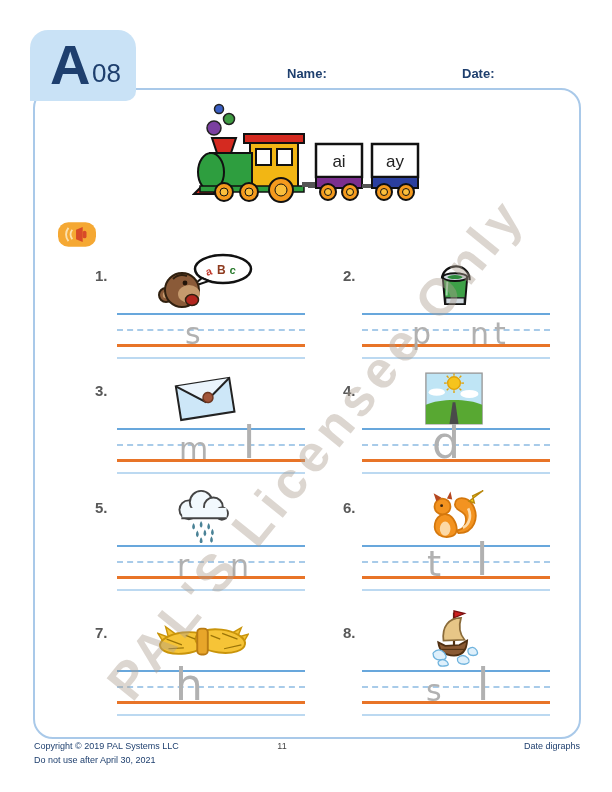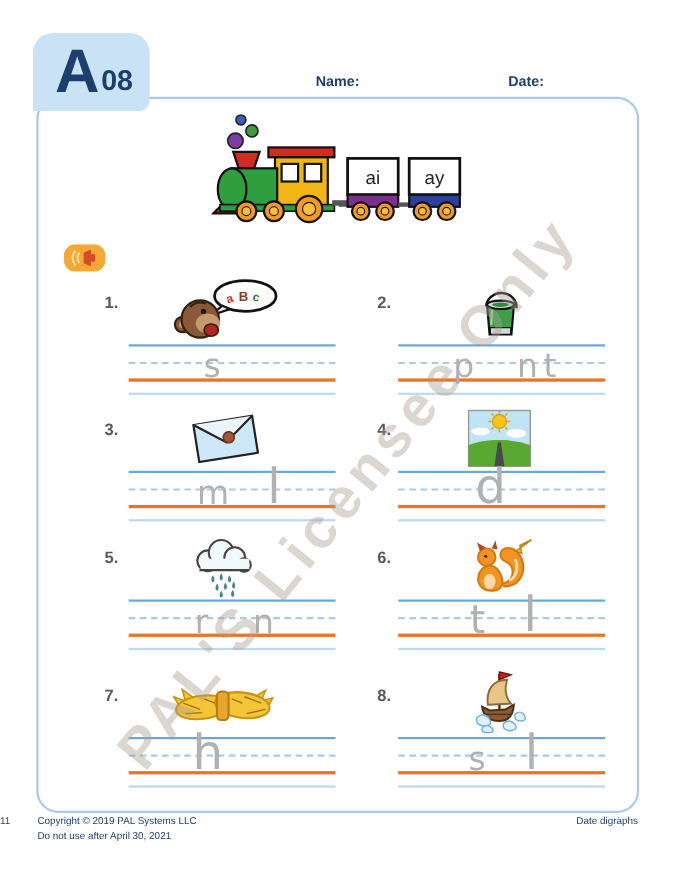--- a/index.html
+++ b/index.html
@@ -4,21 +4,21 @@
 <style>
   html,body{margin:0;padding:0;background:#fff;}
   .sheet{position:relative;width:612px;height:792px;background:#fff;overflow:hidden;
          font-family:"Liberation Sans",sans-serif;}
   
   .frame{position:absolute;left:33px;top:88px;width:544px;height:647px;
          border:2px solid #a9c9e9;border-radius:20px;}
   .badge{position:absolute;left:30px;top:30px;width:106px;height:71px;background:#c9e2f6;
          border-radius:18px 18px 10px 0;z-index:3;}
   .badge .big{position:absolute;left:20px;top:2px;font-size:56px;font-weight:bold;color:#1e3f6e;}
-  .badge .small{position:absolute;left:62px;top:28px;font-size:26px;font-weight:bold;color:#1e3f6e;}
+  .badge .small{position:absolute;left:62px;top:28px;font-size:26px;font-weight:normal;color:#1e3f6e;}
   .field-label{position:absolute;top:66px;font-size:13px;font-weight:bold;color:#1e3f6e;}
   .nm{left:287px;} .dt{left:462px;}
   
   .train{position:absolute;left:192px;top:100px;z-index:2;}
   
   .instr{position:absolute;left:58px;top:222px;width:500px;display:flex;align-items:center;z-index:2;}
   .instr .txt{margin-left:9px;font-size:15.5px;color:#3b3b3b;letter-spacing:.2px;}
   .instr .it{font-style:italic;}
   
   .watermark{position:absolute;left:-44px;top:418px;width:720px;text-align:center;
@@ -41,21 +41,21 @@
   .trace{position:absolute;color:#b1b1b1;line-height:1;z-index:4;
          font-family:"DejaVu Sans",sans-serif;}
   .xh{font-size:30px;top:6px;}
   .tall{font-size:44px;top:-7px;}
   .tt{font-size:36px;top:1px;}
   .sp4{letter-spacing:5px;}
   
   .foot{position:absolute;font-size:9px;color:#1e3f6e;}
   .f-copy{left:34px;top:741px;}
   .f-notice{left:34px;top:755px;}
-  .f-page{left:0;top:741px;width:564px;color:#444;}
+  .f-page{left:0;top:741px;width:564px;text-align:center;color:#444;}
   .f-topic{right:32px;top:741px;}
 </style>
 </head>
 <body>
 
 <div class="sheet">
 
   <div class="frame"></div>
 
   <div class="badge">

